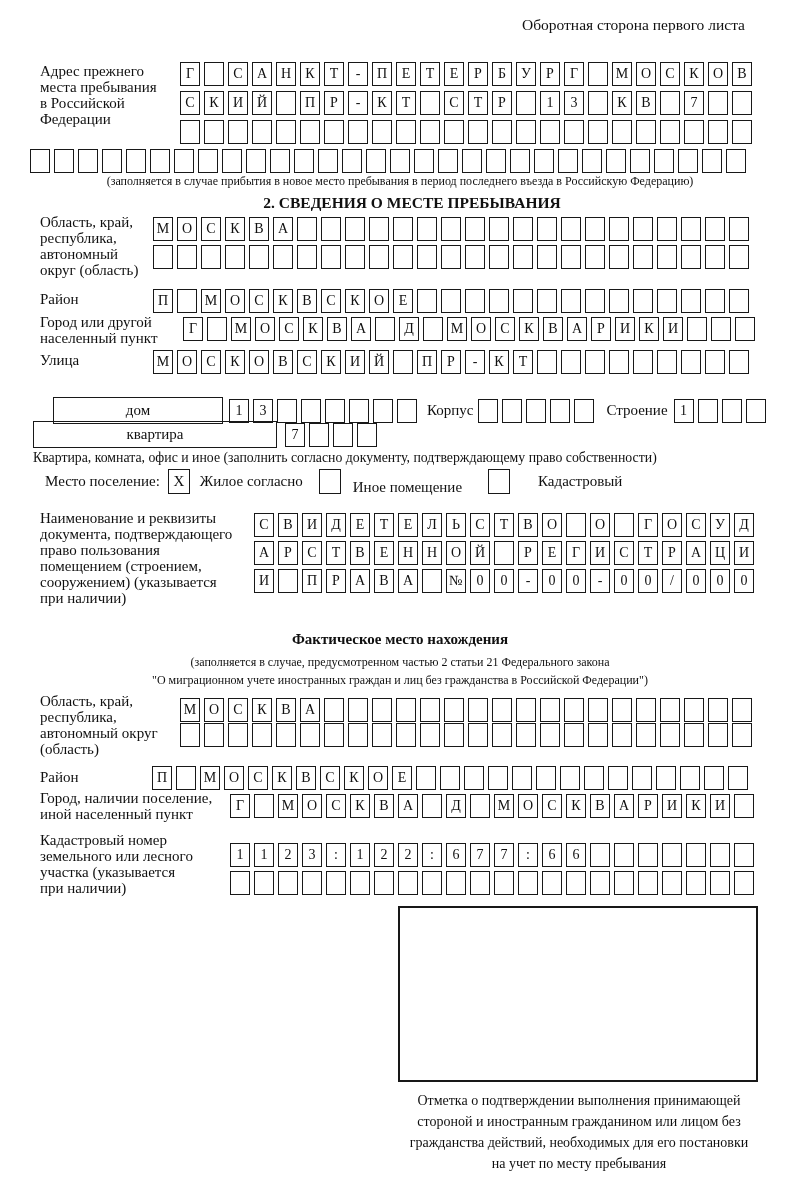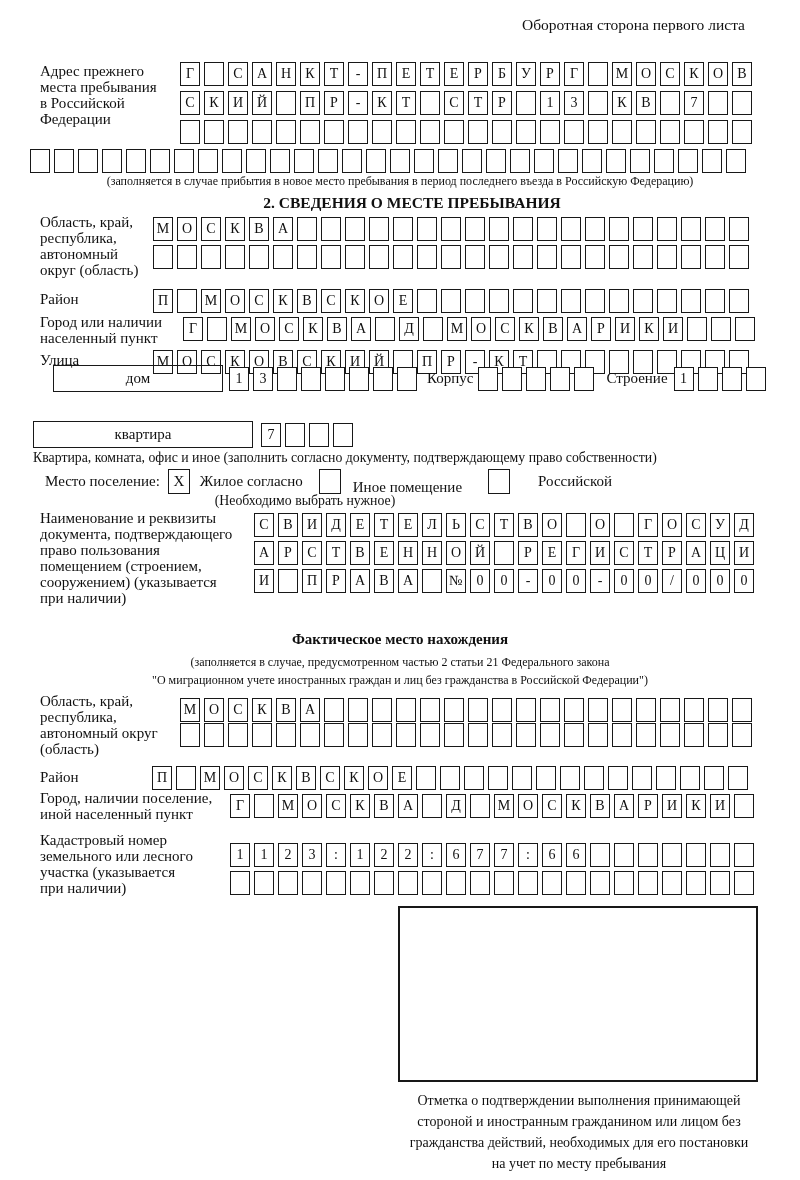--- a/index.html
+++ b/index.html
@@ -242,21 +242,21 @@
       <span class="cbox"></span>
       <span class="cbox"></span>
       <span class="cbox"></span>
       <span class="cbox"></span>
       <span class="cbox"></span>
       <span class="cbox"></span>
       <span class="cbox"></span>
       <span class="cbox"></span>
     </div>
 
-  <div class="lbl" style="top:314px;">Город или наличии
+  <div class="lbl" style="top:314px;">Город или другой
 населенный пункт</div>
   <div class="boxrow" style="left:183px; top:317px;">
       <span class="cbox">Г</span>
       <span class="cbox"></span>
       <span class="cbox">М</span>
       <span class="cbox">О</span>
       <span class="cbox">С</span>
       <span class="cbox">К</span>
       <span class="cbox">В</span>
       <span class="cbox">А</span>
@@ -300,21 +300,21 @@
       <span class="cbox"></span>
       <span class="cbox"></span>
       <span class="cbox"></span>
       <span class="cbox"></span>
       <span class="cbox"></span>
       <span class="cbox"></span>
       <span class="cbox"></span>
       <span class="cbox"></span>
     </div>
 
-  <div class="hrow" style="left:33px; top:365px;padding-left:20px;">
+  <div class="hrow" style="left:33px; top:397px;padding-left:20px;">
     <div class="fieldbox" style="width:170px;">дом</div>
     <div class="inline-boxes" style="margin-left:6px;">
         <span class="cbox">1</span>
         <span class="cbox">3</span>
         <span class="cbox"></span>
         <span class="cbox"></span>
         <span class="cbox"></span>
         <span class="cbox"></span>
         <span class="cbox"></span>
         <span class="cbox"></span>
@@ -330,42 +330,41 @@
     <span class="small-cap" style="margin-left:12px;">Строение</span>
     <div class="inline-boxes" style="margin-left:6px;">
         <span class="cbox">1</span>
         <span class="cbox"></span>
         <span class="cbox"></span>
         <span class="cbox"></span>
       </div>
   </div>
 
   <div class="hrow" style="left:33px; top:421px;">
-    <div class="fieldbox" style="width:220px;">квартира</div>
+    <div class="fieldbox" style="width:244px;">квартира</div>
     <div class="inline-boxes" style="margin-left:8px;">
         <span class="cbox">7</span>
         <span class="cbox"></span>
         <span class="cbox"></span>
         <span class="cbox"></span>
       </div>
   </div>
   <div class="note-l" style="top:450px;">Квартира, комната, офис и иное (заполнить согласно документу, подтверждающему право собственности)</div>
 
   <div class="hrow" style="left:45px; top:467px;">
     <span class="stay-lbl">Место поселение:</span>
     <span style="display:flex; align-items:center;">
         <span class="cbox staybox" style="margin-left: 8px;">X</span>
         <span class="stay-lbl" style="margin-left: 10px;">Жилое согласно</span>
         <span class="cbox staybox" style="margin-left: 16px;"></span>
         <span class="stay-lbl" style="margin-left: 12px; margin-top: 12px;">Иное помещение</span>
         <span class="cbox staybox" style="margin-left: 26px;"></span>
-        <span class="stay-lbl" style="margin-left: 28px;">Российской</span>
+        <span class="stay-lbl" style="margin-left: 28px;">Кадастровый</span>
       </span>
   </div>
-  <div style="position:absolute; left:180px; top:493px; width:250px; text-align:center; font-size:13.8px;">(Необходимо выбрать нужное)</div>
 
   <div class="lbl" style="top:510px;">Наименование и реквизиты
 документа, подтверждающего
 право пользования
 помещением (строением,
 сооружением) (указывается
 при наличии)</div>
   <div class="boxrow" style="left:254px; top:513px;">
       <span class="cbox">С</span>
       <span class="cbox">В</span>

